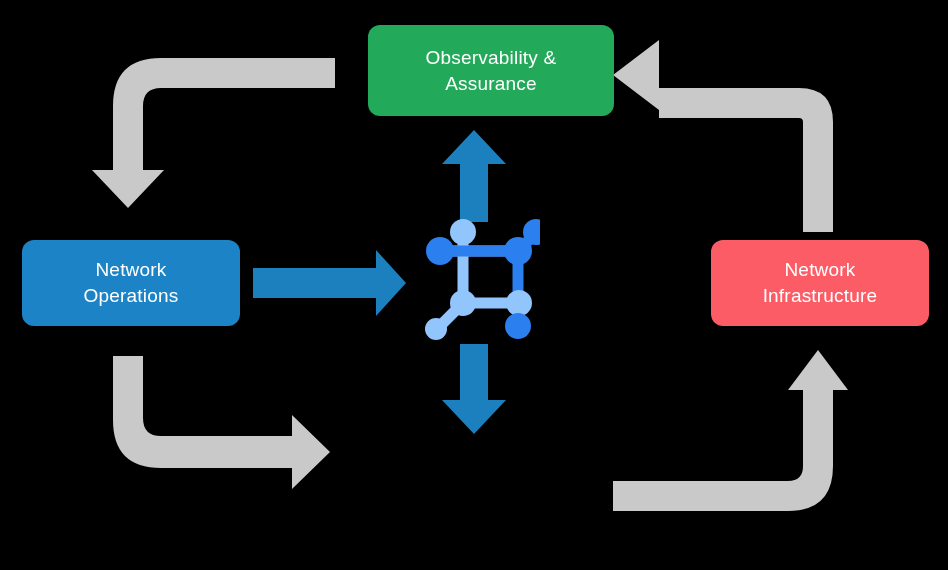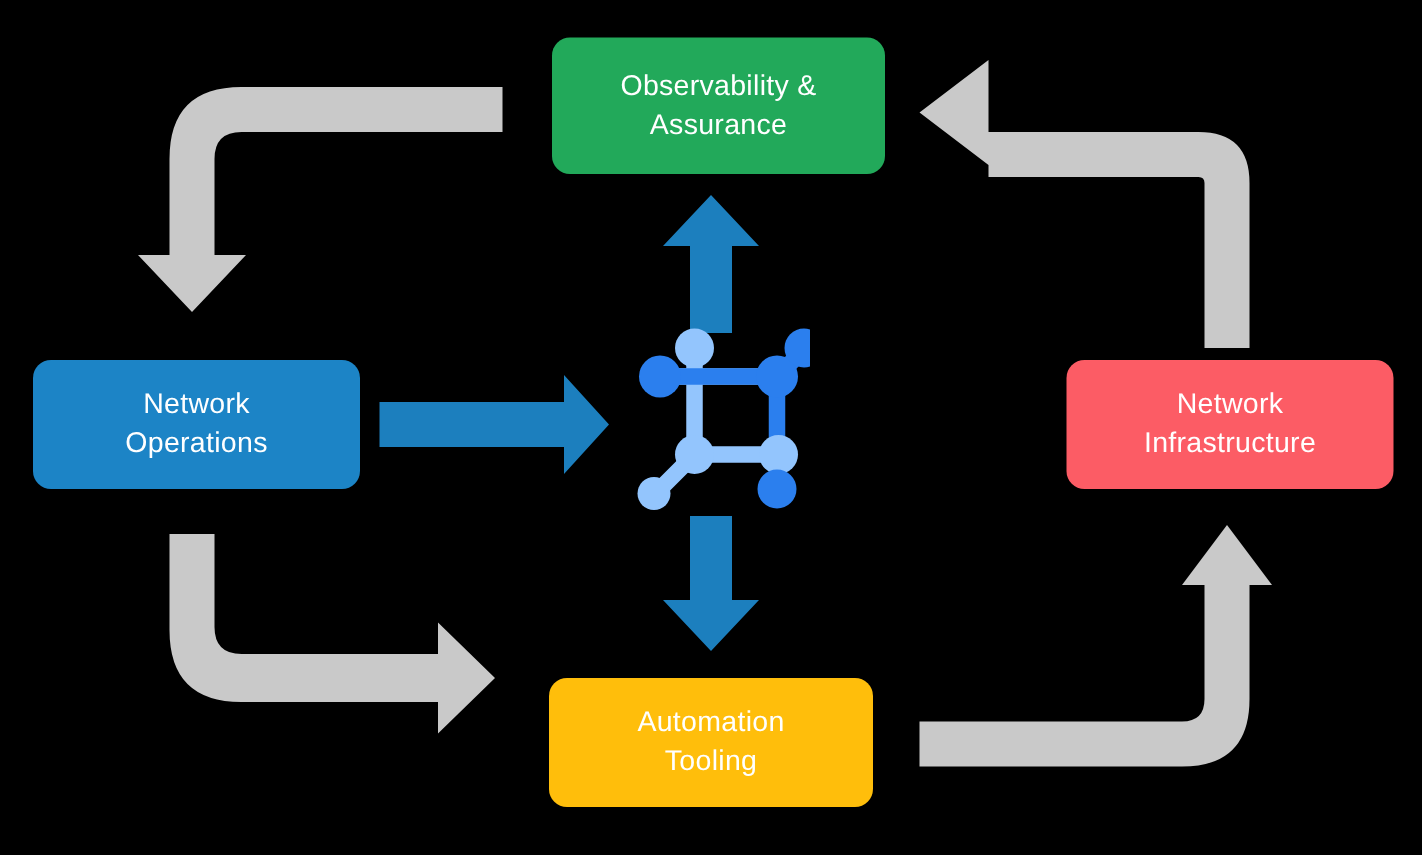--- a/index.html
+++ b/index.html
@@ -25,21 +25,21 @@
     color: #ffffff;
     font-size: 19px;
     line-height: 1.35;
     font-weight: 400;
     letter-spacing: 0.2px;
     box-sizing: border-box;
     padding: 6px 10px;
     white-space: pre-line;
   }
   #box-observability {
-    left: 368px; top: 25px; width: 222px; height: 91px;
+    left: 368px; top: 25px; width: 246px; height: 91px;
   }
   #box-network-operations {
     left: 22px; top: 240px; width: 218px; height: 86px;
   }
   #box-network-infrastructure {
     left: 711px; top: 240px; width: 218px; height: 86px;
   }
   #box-automation-tooling {
     left: 366px; top: 452px; width: 216px; height: 86px;
   }
@@ -115,16 +115,14 @@
 
   <div class="node-box" id="box-observability" style="background:#22A95A">Observability &amp;
 Assurance</div>
 
   <div class="node-box" id="box-network-operations" style="background:#1C84C6">Network
 Operations</div>
 
   <div class="node-box" id="box-network-infrastructure" style="background:#FC5C65">Network
 Infrastructure</div>
 
-  <div class="node-box" id="box-automation-tooling" style="background:#FFBE0B">Automation
-Tooling</div>
 
 </div>
 
 </body></html>

